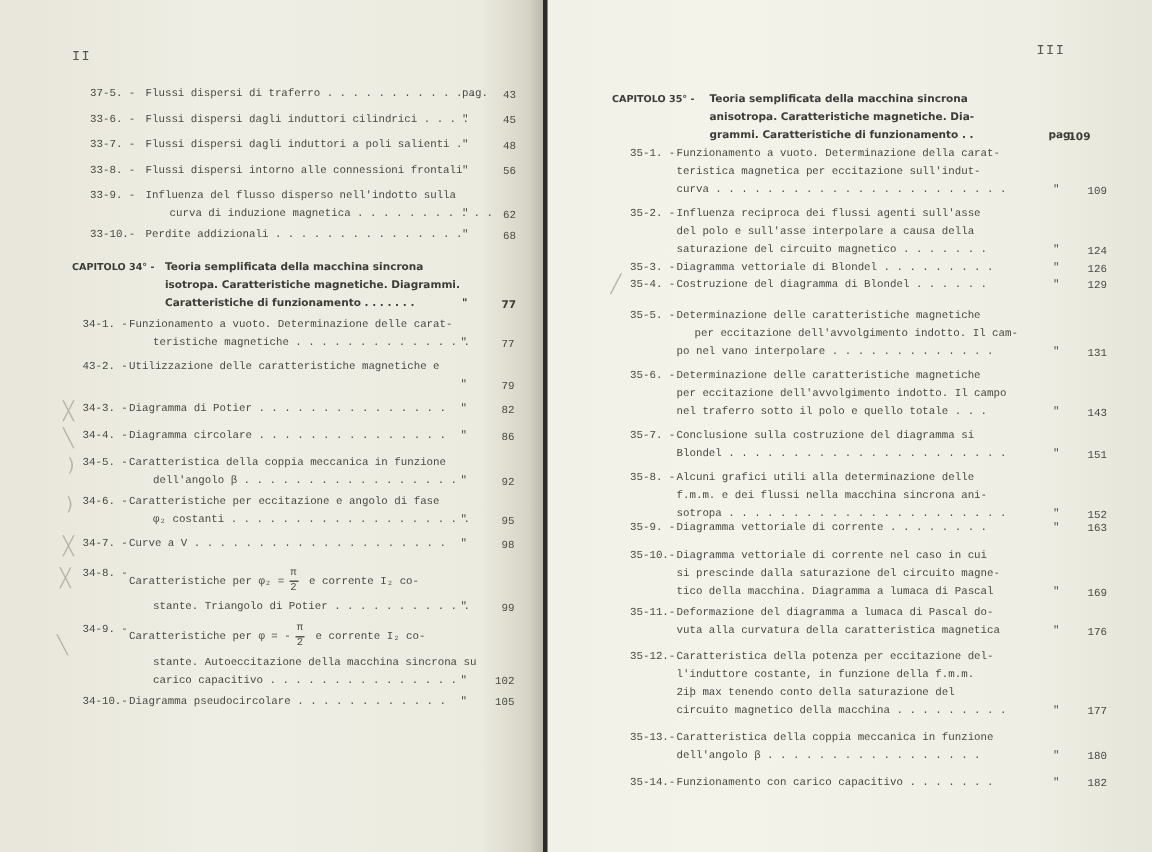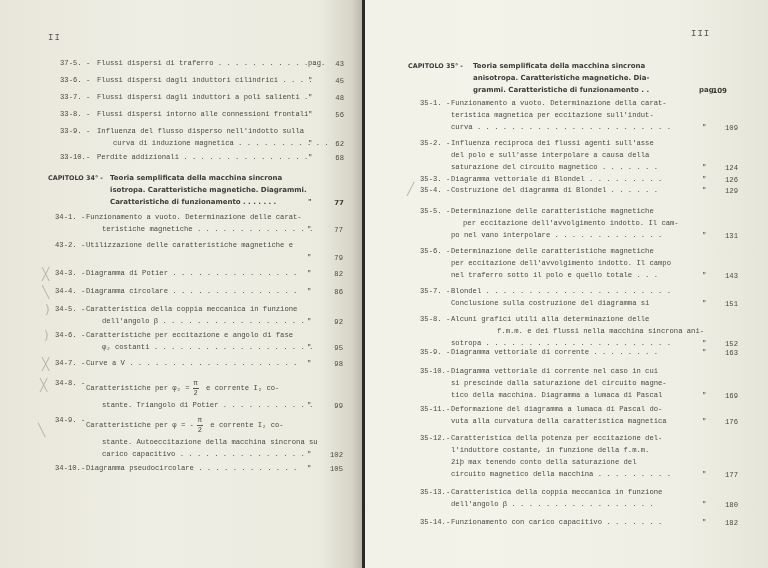--- a/index.html
+++ b/index.html
@@ -262,31 +262,31 @@
         <span class="line">Determinazione delle  caratteristiche  magnetiche</span>
         <span class="line" style="padding-left: 0px;">per eccitazione dell'avvolgimento indotto. Il campo</span>
         <span class="line" style="padding-left: 0px;">nel traferro sotto il polo e quello totale  . . .</span>
       </div>
       <span class="ditto" style="left: 282px; top: 24px;">"</span>
       <span class="pg" style="left: 294px; top: 25px;">143</span>
     </div>
     <div class="entry" style="left: 420px; top: 285px;">
       <span class="code">35-7. -</span>
       <div class="text" style="left: 31px;">
+        <span class="line">Conclusione sulla costruzione  del  diagramma  si</span>
         <span class="line" style="padding-left: 0px;">Blondel . . . . . . . . . . . . . . . . . . . . . .</span>
-        <span class="line">Conclusione sulla costruzione  del  diagramma  si</span>
       </div>
       <span class="ditto" style="left: 282px; top: 12px;">"</span>
       <span class="pg" style="left: 294px; top: 13px;">151</span>
     </div>
     <div class="entry" style="left: 420px; top: 313px;">
       <span class="code">35-8. -</span>
       <div class="text" style="left: 31px;">
         <span class="line">Alcuni grafici utili alla determinazione    delle</span>
-        <span class="line" style="padding-left: 0px; margin-left: 46px;">f.m.m. e dei flussi nella macchina sincrona  ani-</span>
+        <span class="line" style="padding-left: 0px;">f.m.m. e dei flussi nella macchina sincrona  ani-</span>
         <span class="line" style="padding-left: 0px;">sotropa . . . . . . . . . . . . . . . . . . . . . .</span>
       </div>
       <span class="ditto" style="left: 282px; top: 24px;">"</span>
       <span class="pg" style="left: 294px; top: 25px;">152</span>
     </div>
     <div class="entry" style="left: 420px; top: 346px;">
       <span class="code">35-9. -</span>
       <div class="text" style="left: 31px;">
         <span class="line">Diagramma vettoriale di corrente  . . . . . . . .</span>
       </div>

